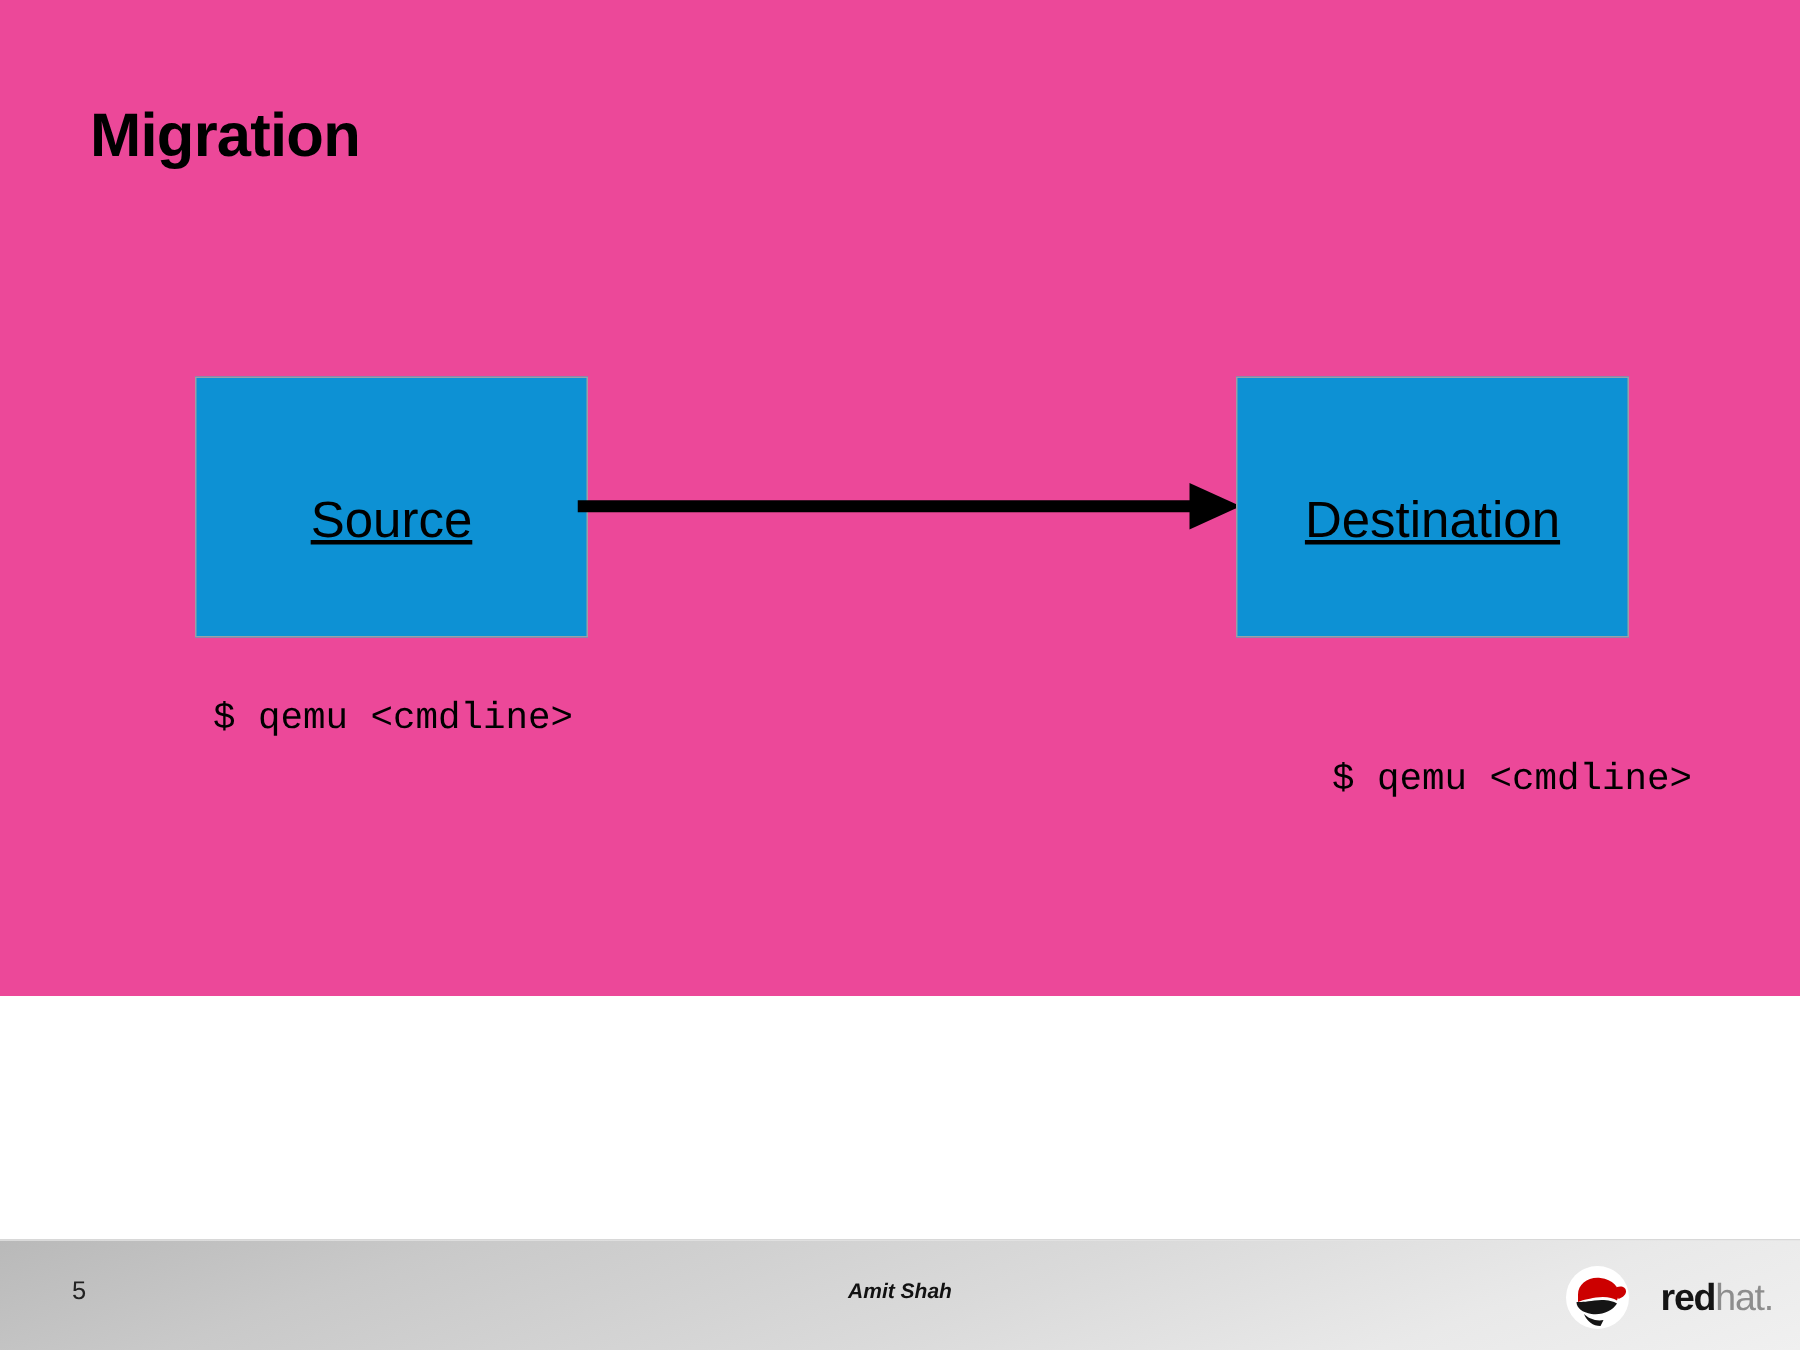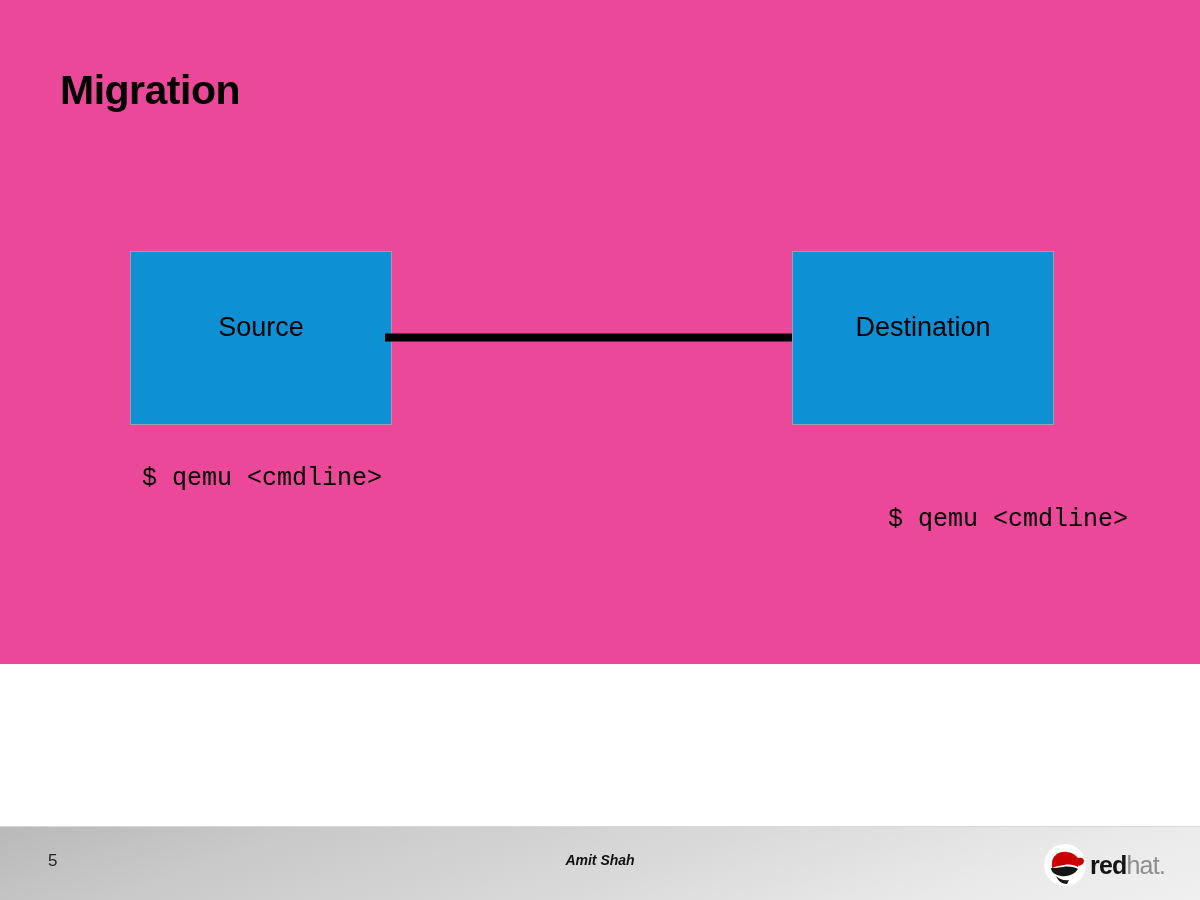--- a/index.html
+++ b/index.html
@@ -41,37 +41,38 @@
   .node-box {
     position: absolute;
     background: #0d91d4;
     border: 1px solid #9aa0a6;
     box-sizing: border-box;
     display: flex;
     align-items: flex-start;
     justify-content: center;
   }
   .node-label {
-    font-size: 27px;
+    font-size: 34px;
     color: #000000;
     font-weight: normal;
     line-height: 1;
-    margin-top: 0;
+    margin-top: 16px;
     white-space: nowrap;
+    text-decoration: underline;
   }
   #node-source {
     left: 130px;
     top: 251px;
     width: 262px;
     height: 174px;
   }
   #node-source .node-label { padding-top: 62px; }
 
   #node-destination {
-    left: 792px;
+    left: 824px;
     top: 251px;
     width: 262px;
     height: 174px;
   }
   #node-destination .node-label { padding-top: 62px; }
 
   
   #migration-arrow {
     position: absolute;
     left: 385px;
@@ -144,21 +145,21 @@
     height: 44px;
     display: flex;
     align-items: center;
   }
   #redhat-mark {
     width: 46px;
     height: 44px;
     flex: 0 0 auto;
   }
   #redhat-wordmark {
-    margin-left: 2px;
+    margin-left: 19px;
     font-size: 25px;
     line-height: 1;
     letter-spacing: -0.8px;
     white-space: nowrap;
   }
   #redhat-word-red {
     color: #151515;
     font-weight: bold;
   }
   #redhat-word-hat {

